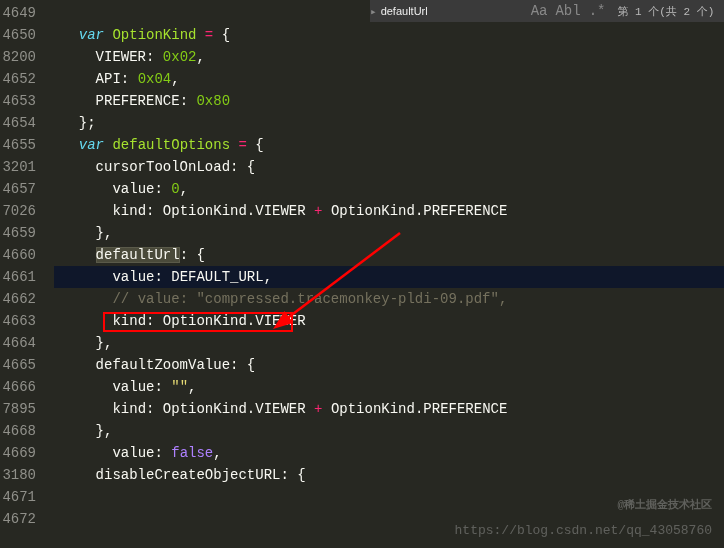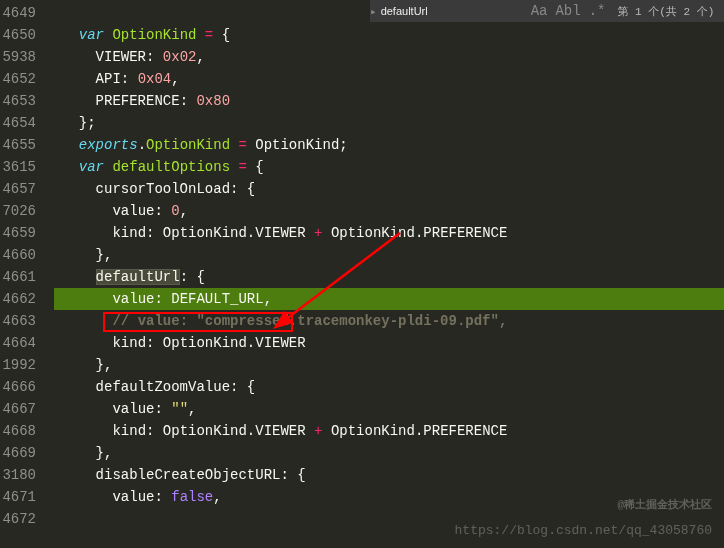--- a/index.html
+++ b/index.html
@@ -69,31 +69,31 @@
   flex: 1;
   position: relative;
 }
 .line {
   height: 22px;
   line-height: 22px;
   white-space: pre;
   padding-left: 8px;
   position: relative;
 }
-.line.cursor-line { background: #4d7c0f; }
+.line.cursor-line { background: #0f172a; }
 .k-storage { color: #66d9ef; font-style: italic; font-family: Liberation Mono, monospace; }
 .k-name { color: #a6e22e; }
 .k-prop { color: #f8f8f2; }
 .k-punc { color: #f8f8f2; }
-.k-num { color: #fca5a5; }
+.k-num { color: #84cc16; }
 .k-bool { color: #ae81ff; }
 .k-str { color: #e6db74; }
 .k-op { color: #f92672; }
 .k-obj { color: #f8f8f2; }
-.k-comment { color: #75715e; font-weight: bold; }
+.k-comment { color: #75715e; }
 .k-white { color: #f8f8f2; }
 .find-hl { background: #4a4a3a; box-shadow: 0 0 0 1px #5a5a4a inset; }
 .highlight-box {
   position: absolute;
   border: 2px solid #ff0000;
   pointer-events: none;
 }
 .arrow-svg {
   position: absolute;
   pointer-events: none;
@@ -125,67 +125,66 @@
   <span class="search-option">.*</span>
   <span class="search-count">第 1 个(共 2 个)</span>
   <span class="search-nav">←</span>
 
 </div>
 
 <div class="editor">
   <div class="gutter">
     <div>4649</div>
     <div>4650</div>
-    <div>5938</div>
+    <div>8200</div>
     <div>4652</div>
     <div>4653</div>
     <div>4654</div>
     <div>4655</div>
-    <div>3615</div>
+    <div>3201</div>
     <div>4657</div>
     <div>7026</div>
     <div>4659</div>
     <div>4660</div>
     <div>4661</div>
     <div>4662</div>
     <div>4663</div>
     <div>4664</div>
-    <div>1992</div>
+    <div>4665</div>
     <div>4666</div>
-    <div>4667</div>
+    <div>7895</div>
     <div>4668</div>
     <div>4669</div>
     <div>3180</div>
     <div>4671</div>
     <div>4672</div>
   </div>
   <div class="code">
     <div class="line"> </div>
     <div class="line">  <span class="k-storage">var</span> <span class="k-name">OptionKind</span> <span class="k-op">=</span> <span class="k-punc">{</span></div>
     <div class="line">    <span class="k-prop">VIEWER</span><span class="k-punc">:</span> <span class="k-num">0x02</span><span class="k-punc">,</span></div>
     <div class="line">    <span class="k-prop">API</span><span class="k-punc">:</span> <span class="k-num">0x04</span><span class="k-punc">,</span></div>
     <div class="line">    <span class="k-prop">PREFERENCE</span><span class="k-punc">:</span> <span class="k-num">0x80</span></div>
     <div class="line">  <span class="k-punc">};</span></div>
-    <div class="line">  <span class="k-storage">exports</span><span class="k-punc">.</span><span class="k-name">OptionKind</span> <span class="k-op">=</span> <span class="k-white">OptionKind</span><span class="k-punc">;</span></div>
     <div class="line">  <span class="k-storage">var</span> <span class="k-name">defaultOptions</span> <span class="k-op">=</span> <span class="k-punc">{</span></div>
     <div class="line">    <span class="k-prop">cursorToolOnLoad</span><span class="k-punc">:</span> <span class="k-punc">{</span></div>
     <div class="line">      <span class="k-prop">value</span><span class="k-punc">:</span> <span class="k-num">0</span><span class="k-punc">,</span></div>
     <div class="line">      <span class="k-prop">kind</span><span class="k-punc">:</span> <span class="k-obj">OptionKind</span><span class="k-punc">.</span><span class="k-prop">VIEWER</span> <span class="k-op">+</span> <span class="k-obj">OptionKind</span><span class="k-punc">.</span><span class="k-prop">PREFERENCE</span></div>
     <div class="line">    <span class="k-punc">},</span></div>
     <div class="line">    <span class="k-prop find-hl">defaultUrl</span><span class="k-punc">:</span> <span class="k-punc">{</span></div>
     <div class="line cursor-line">      <span class="k-prop">value</span><span class="k-punc">:</span> <span class="k-white">DEFAULT_URL</span><span class="k-punc">,</span></div>
     <div class="line">      <span class="k-comment">// value: "compressed.tracemonkey-pldi-09.pdf",</span></div>
     <div class="line">      <span class="k-prop">kind</span><span class="k-punc">:</span> <span class="k-obj">OptionKind</span><span class="k-punc">.</span><span class="k-prop">VIEWER</span></div>
     <div class="line">    <span class="k-punc">},</span></div>
     <div class="line">    <span class="k-prop">defaultZoomValue</span><span class="k-punc">:</span> <span class="k-punc">{</span></div>
     <div class="line">      <span class="k-prop">value</span><span class="k-punc">:</span> <span class="k-str">""</span><span class="k-punc">,</span></div>
     <div class="line">      <span class="k-prop">kind</span><span class="k-punc">:</span> <span class="k-obj">OptionKind</span><span class="k-punc">.</span><span class="k-prop">VIEWER</span> <span class="k-op">+</span> <span class="k-obj">OptionKind</span><span class="k-punc">.</span><span class="k-prop">PREFERENCE</span></div>
     <div class="line">    <span class="k-punc">},</span></div>
+    <div class="line">      <span class="k-prop">value</span><span class="k-punc">:</span> <span class="k-bool">false</span><span class="k-punc">,</span></div>
     <div class="line">    <span class="k-prop">disableCreateObjectURL</span><span class="k-punc">:</span> <span class="k-punc">{</span></div>
-    <div class="line">      <span class="k-prop">value</span><span class="k-punc">:</span> <span class="k-bool">false</span><span class="k-punc">,</span></div>
   </div>
 </div>
 
 <div class="highlight-box" style="left:103px; top:312px; width:190px; height:20px;"></div>
 
 <svg class="arrow-svg" style="left:270px; top:225px;" width="140" height="110">
   <defs>
     <marker id="ah" markerWidth="10" markerHeight="10" refX="2" refY="3" orient="auto">
       <path d="M0,0 L0,6 L8,3 z" fill="#ff0000"></path>
     </marker>

